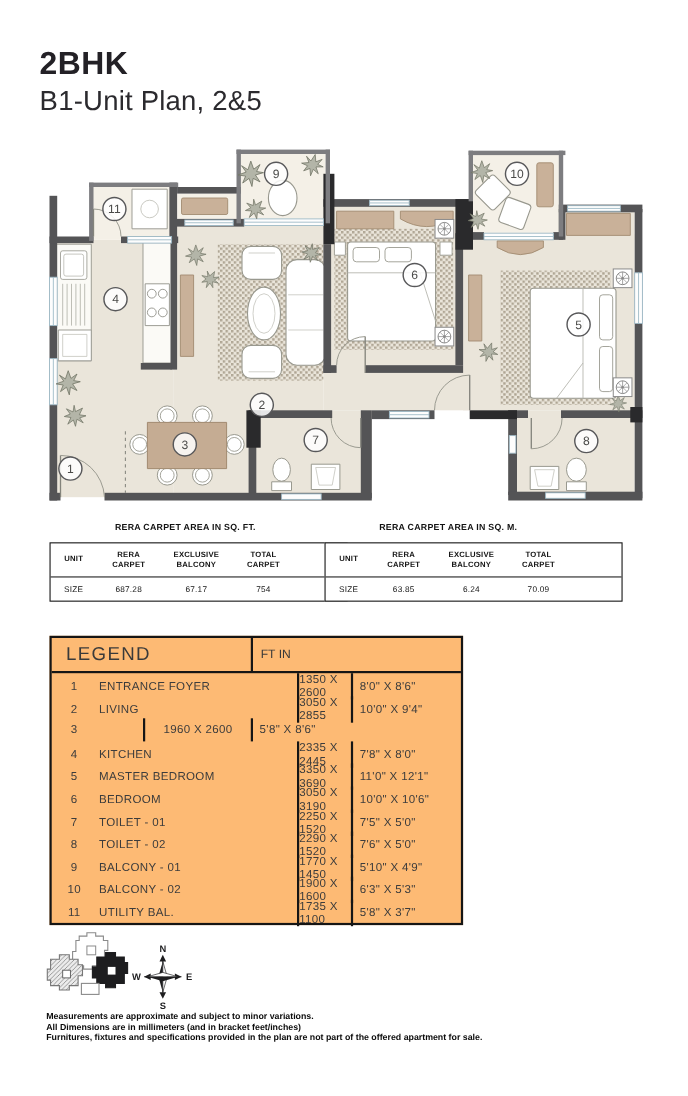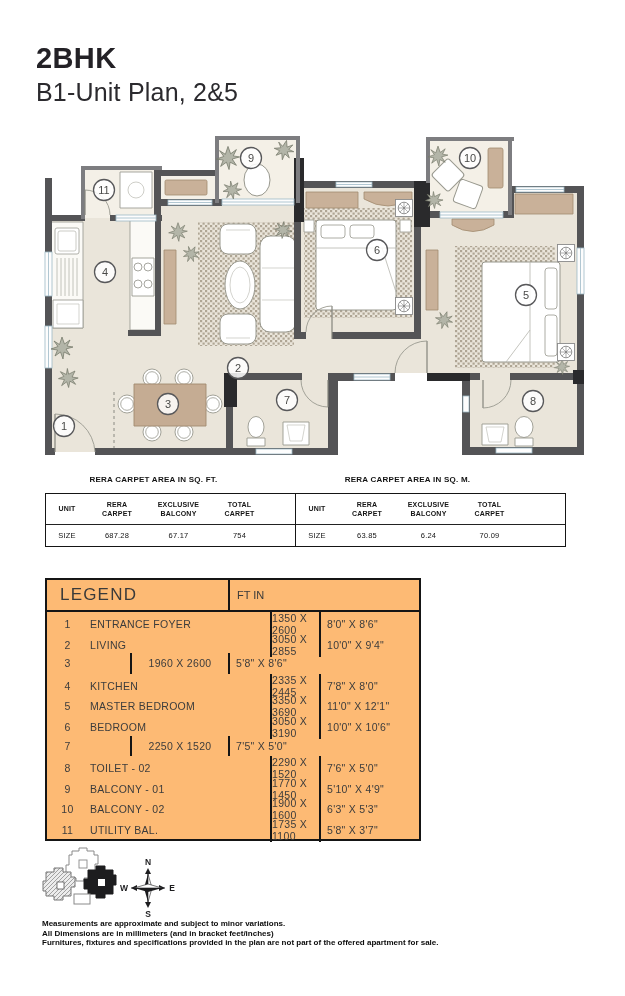--- a/index.html
+++ b/index.html
@@ -388,21 +388,21 @@
       <polygon points="134,888 148,892 162,888" fill="#1d1d1f"></polygon>
       <g font-family="Liberation Sans, sans-serif" font-size="8.5" font-weight="700" fill="#1d1d1f" text-anchor="middle">
         <text x="148" y="865">N</text>
         <text x="124" y="891">W</text>
         <text x="172" y="891">E</text>
         <text x="148" y="917">S</text>
       </g>
     </g>
   </svg>
 
-  <div class="abs atitle" style="left:41px;top:475px;">RERA CARPET AREA IN SQ. FT.</div>
+  <div class="abs atitle" style="left:56px;top:475px;">RERA CARPET AREA IN SQ. FT.</div>
   <div class="abs atable" style="left:45px;top:493px;">
     <div class="arow head">
       <div class="acell">UNIT</div>
       <div class="acell">RERA
 CARPET</div>
       <div class="acell">EXCLUSIVE
 BALCONY</div>
       <div class="acell">TOTAL
 CARPET</div>
     </div>
@@ -469,20 +469,21 @@
           <div class="ft">11'0" X 12'1"</div>
         </div>
         <div class="lrow">
           <div class="no">6</div>
           <div class="nm">BEDROOM</div>
           <div class="mm">3050 X 3190</div>
           <div class="ft">10'0" X 10'6"</div>
         </div>
         <div class="lrow">
           <div class="no">7</div>
+          <div class="nm">TOILET - 01</div>
           <div class="mm">2250 X 1520</div>
           <div class="ft">7'5" X 5'0"</div>
         </div>
         <div class="lrow">
           <div class="no">8</div>
           <div class="nm">TOILET - 02</div>
           <div class="mm">2290 X 1520</div>
           <div class="ft">7'6" X 5'0"</div>
         </div>
         <div class="lrow">

